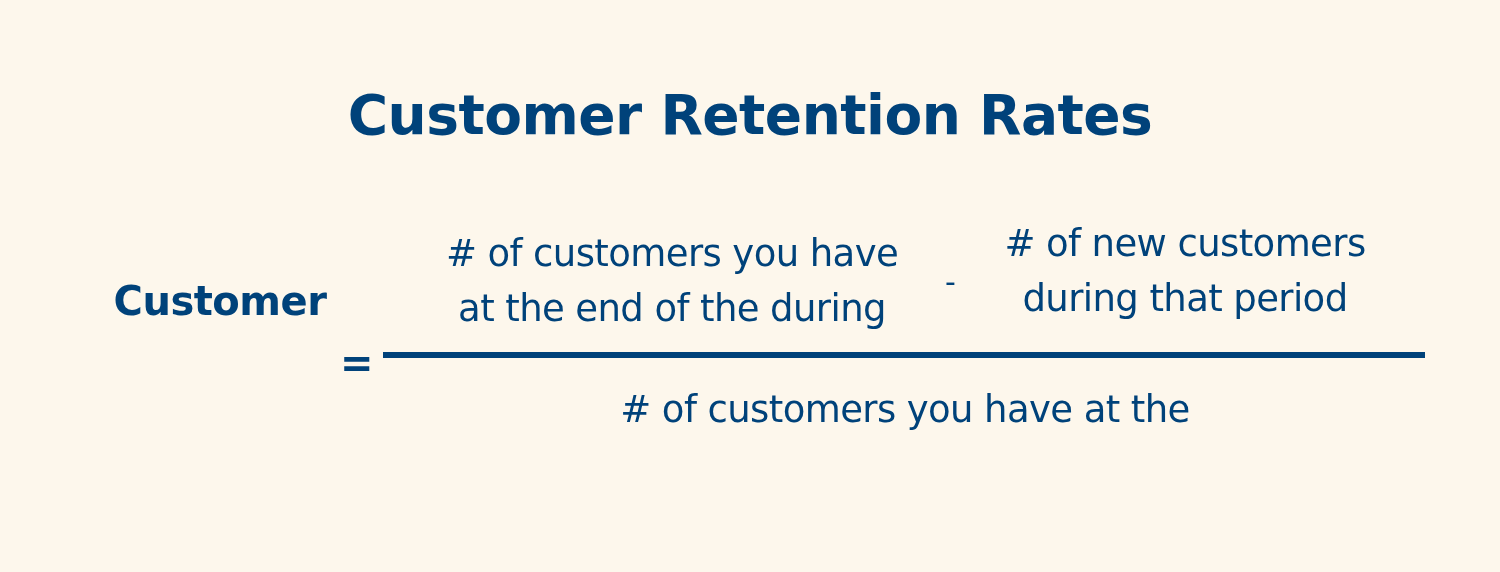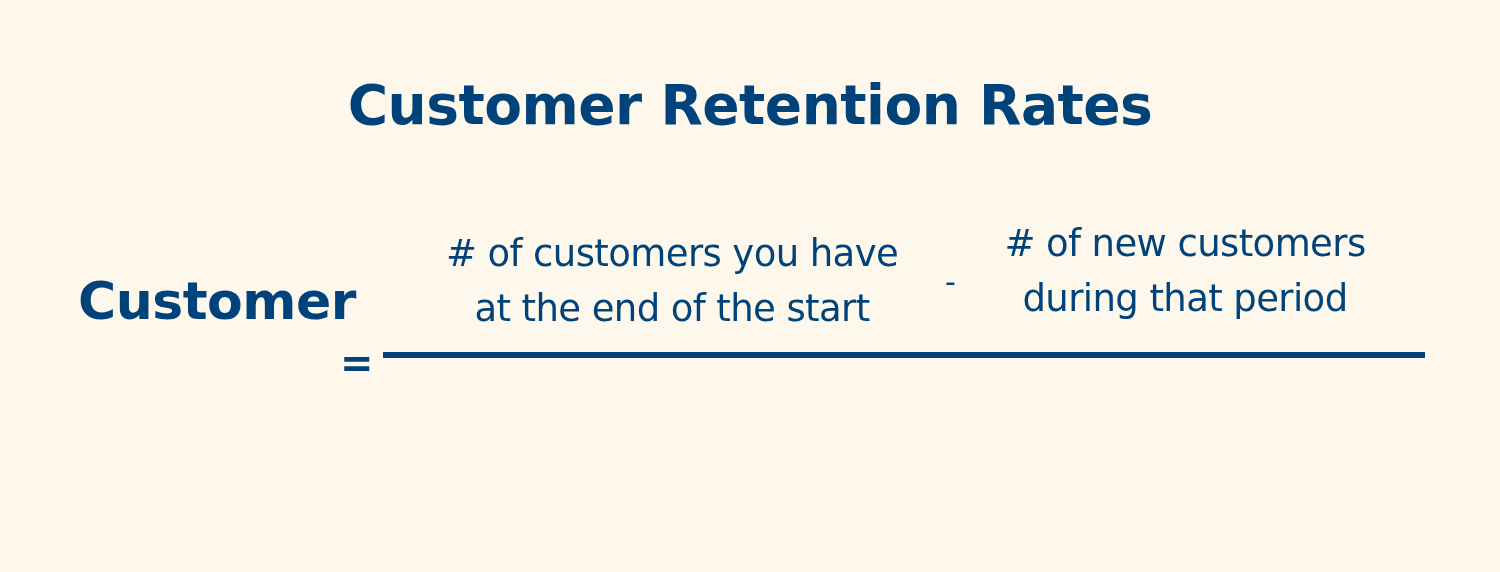--- a/index.html
+++ b/index.html
@@ -7,33 +7,33 @@
       width: 1500px; height: 572px;
       background: #FDF7EC;
       position: relative;
       overflow: hidden;
       font-family: "DejaVu Sans", "Liberation Sans", sans-serif;
       color: #00427A;
     }
     .title {
       position: absolute;
       left: 0; width: 1500px;
-      top: 72px;
+      top: 82px;
       text-align: center;
       font-size: 55px;
       font-weight: bold;
       letter-spacing: -0.5px;
       line-height: 66px;
     }
     .lhs {
       position: absolute;
-      left: 78px; top: 270px;
+      left: 92px; top: 270px;
       width: 256px;
       text-align: center;
-      font-size: 52px;
+      font-size: 40px;
       font-weight: bold;
       line-height: 62px;
       letter-spacing: -0.5px;
     }
     .lhs div { white-space: nowrap; }
     .equals {
       position: absolute;
       left: 340px; top: 332px;
       font-size: 40px;
       font-weight: bold;
@@ -68,26 +68,27 @@
 
 <div class="title">Customer Retention Rates</div>
 
 <div class="lhs">
   <div>Customer</div>
 </div>
 <div class="equals">=</div>
 
 <div class="term term1">
   <div># of customers you have</div>
-  <div>at the end of the start</div>
+  <div>at the end of the during</div>
 </div>
 
 <div class="minus">-</div>
 
 <div class="term term2">
   <div># of new customers</div>
   <div>during that period</div>
 </div>
 
 <div class="frac-line"></div>
 
 <div class="term denom">
+  <div># of customers you have at the</div>
 </div>
 
 </body></html>

